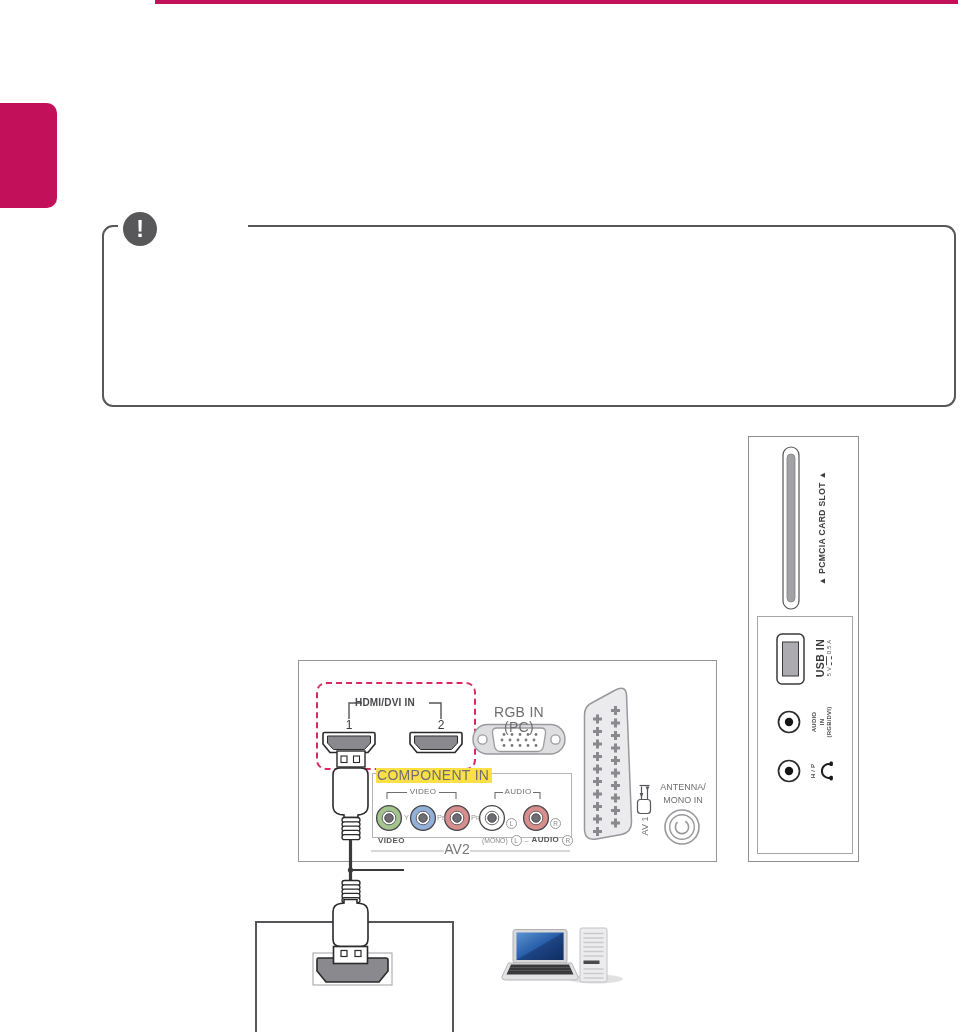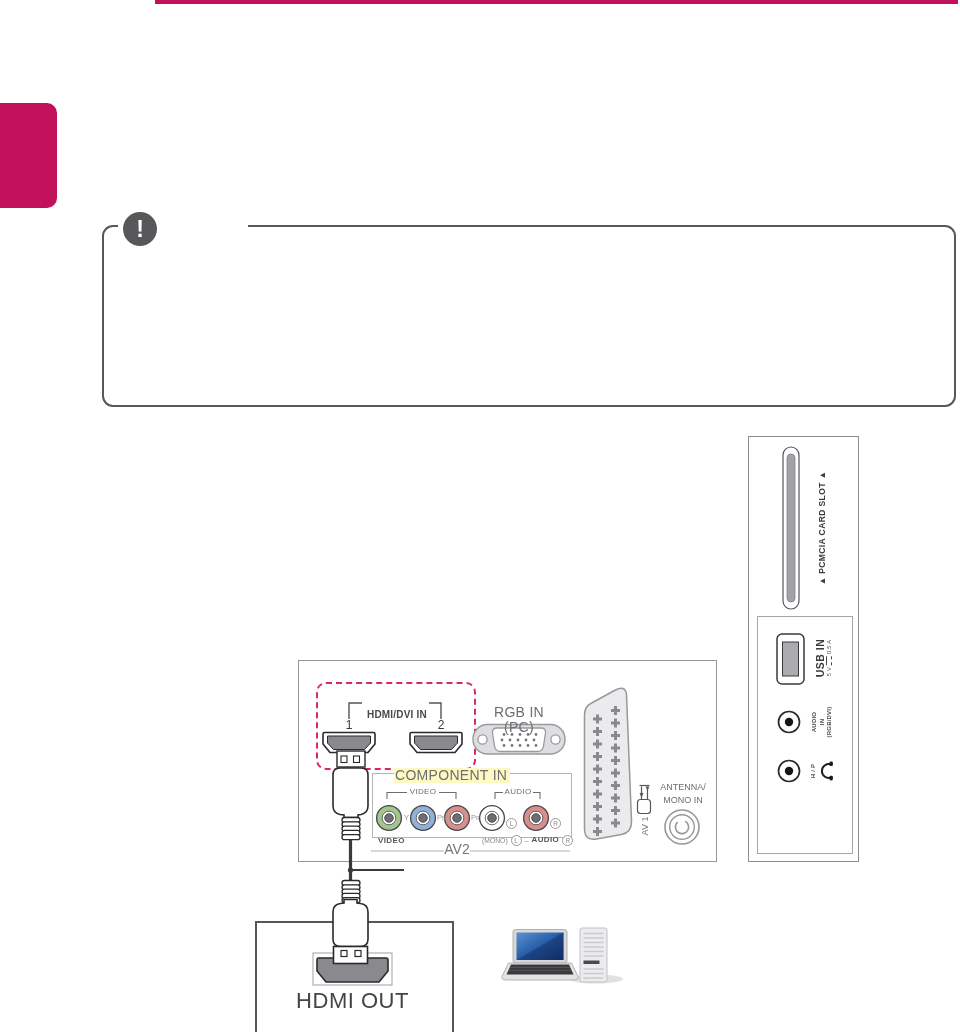--- a/index.html
+++ b/index.html
@@ -302,27 +302,27 @@
       </g>
       <rect x="583.5" y="960.5" width="16" height="3.5" fill="#4A4A4C"></rect>
       <g stroke="#C9C9CB" stroke-width="1.4">
         <line x1="583.5" y1="969" x2="603.5" y2="969"></line>
         <line x1="583.5" y1="973.5" x2="603.5" y2="973.5"></line>
         <line x1="583.5" y1="978" x2="603.5" y2="978"></line>
       </g>
     </g>
   </svg>
 
-  <div class="t grp-label ctr" style="left:363px;top:696.5px;width:68px;margin-top:12px;">HDMI/DVI IN</div>
+  <div class="t grp-label ctr" style="left:351px;top:696.5px;width:68px;">HDMI/DVI IN</div>
   <div class="t port-num ctr" style="left:341px;top:719px;width:16px;">1</div>
   <div class="t port-num ctr" style="left:433px;top:719px;width:16px;">2</div>
 
   <div class="t small-label ctr" style="left:479px;top:705px;width:80px;">RGB IN (PC)</div>
 
-  <div class="t small-label" style="left:394px;top:768px;background:#fef9c3;padding:0 3px 0 1px;">COMPONENT IN</div>
+  <div class="t small-label" style="left:376px;top:768px;background:#fde047;padding:0 3px 0 1px;">COMPONENT IN</div>
 
   <div class="t tiny-label ctr" style="left:407px;top:787.5px;width:32px;background:#fff;">VIDEO</div>
   <div class="t tiny-label ctr" style="left:503px;top:787.5px;width:30px;background:#fff;">AUDIO</div>
 
   <div class="t jack-label" style="left:404px;top:813.5px;">Y</div>
   <div class="t jack-label" style="left:437px;top:813.5px;"><span>P</span><span class="sub">B</span></div>
   <div class="t jack-label" style="left:471px;top:813.5px;"><span>P</span><span class="sub">R</span></div>
   <div class="t" style="left:506px;top:812px;"><span class="circ">L</span></div>
   <div class="t" style="left:550px;top:812px;"><span class="circ">R</span></div>
 
@@ -353,15 +353,14 @@
   </div>
 
   <div class="vtext" style="left:822px;top:722px;">
     <div class="sp-small">AUDIO</div>
     <div class="sp-small">IN</div>
     <div class="sp-small">(RGB/DVI)</div>
   </div>
 
   <div class="vtext sp-small" style="left:814px;top:771px;">H / P</div>
 
-  <div class="t hdmi-out-label ctr" style="left:255px;top:989px;width:195px;">HDMI OUT</div>
 
 </div>
 
 </body></html>

